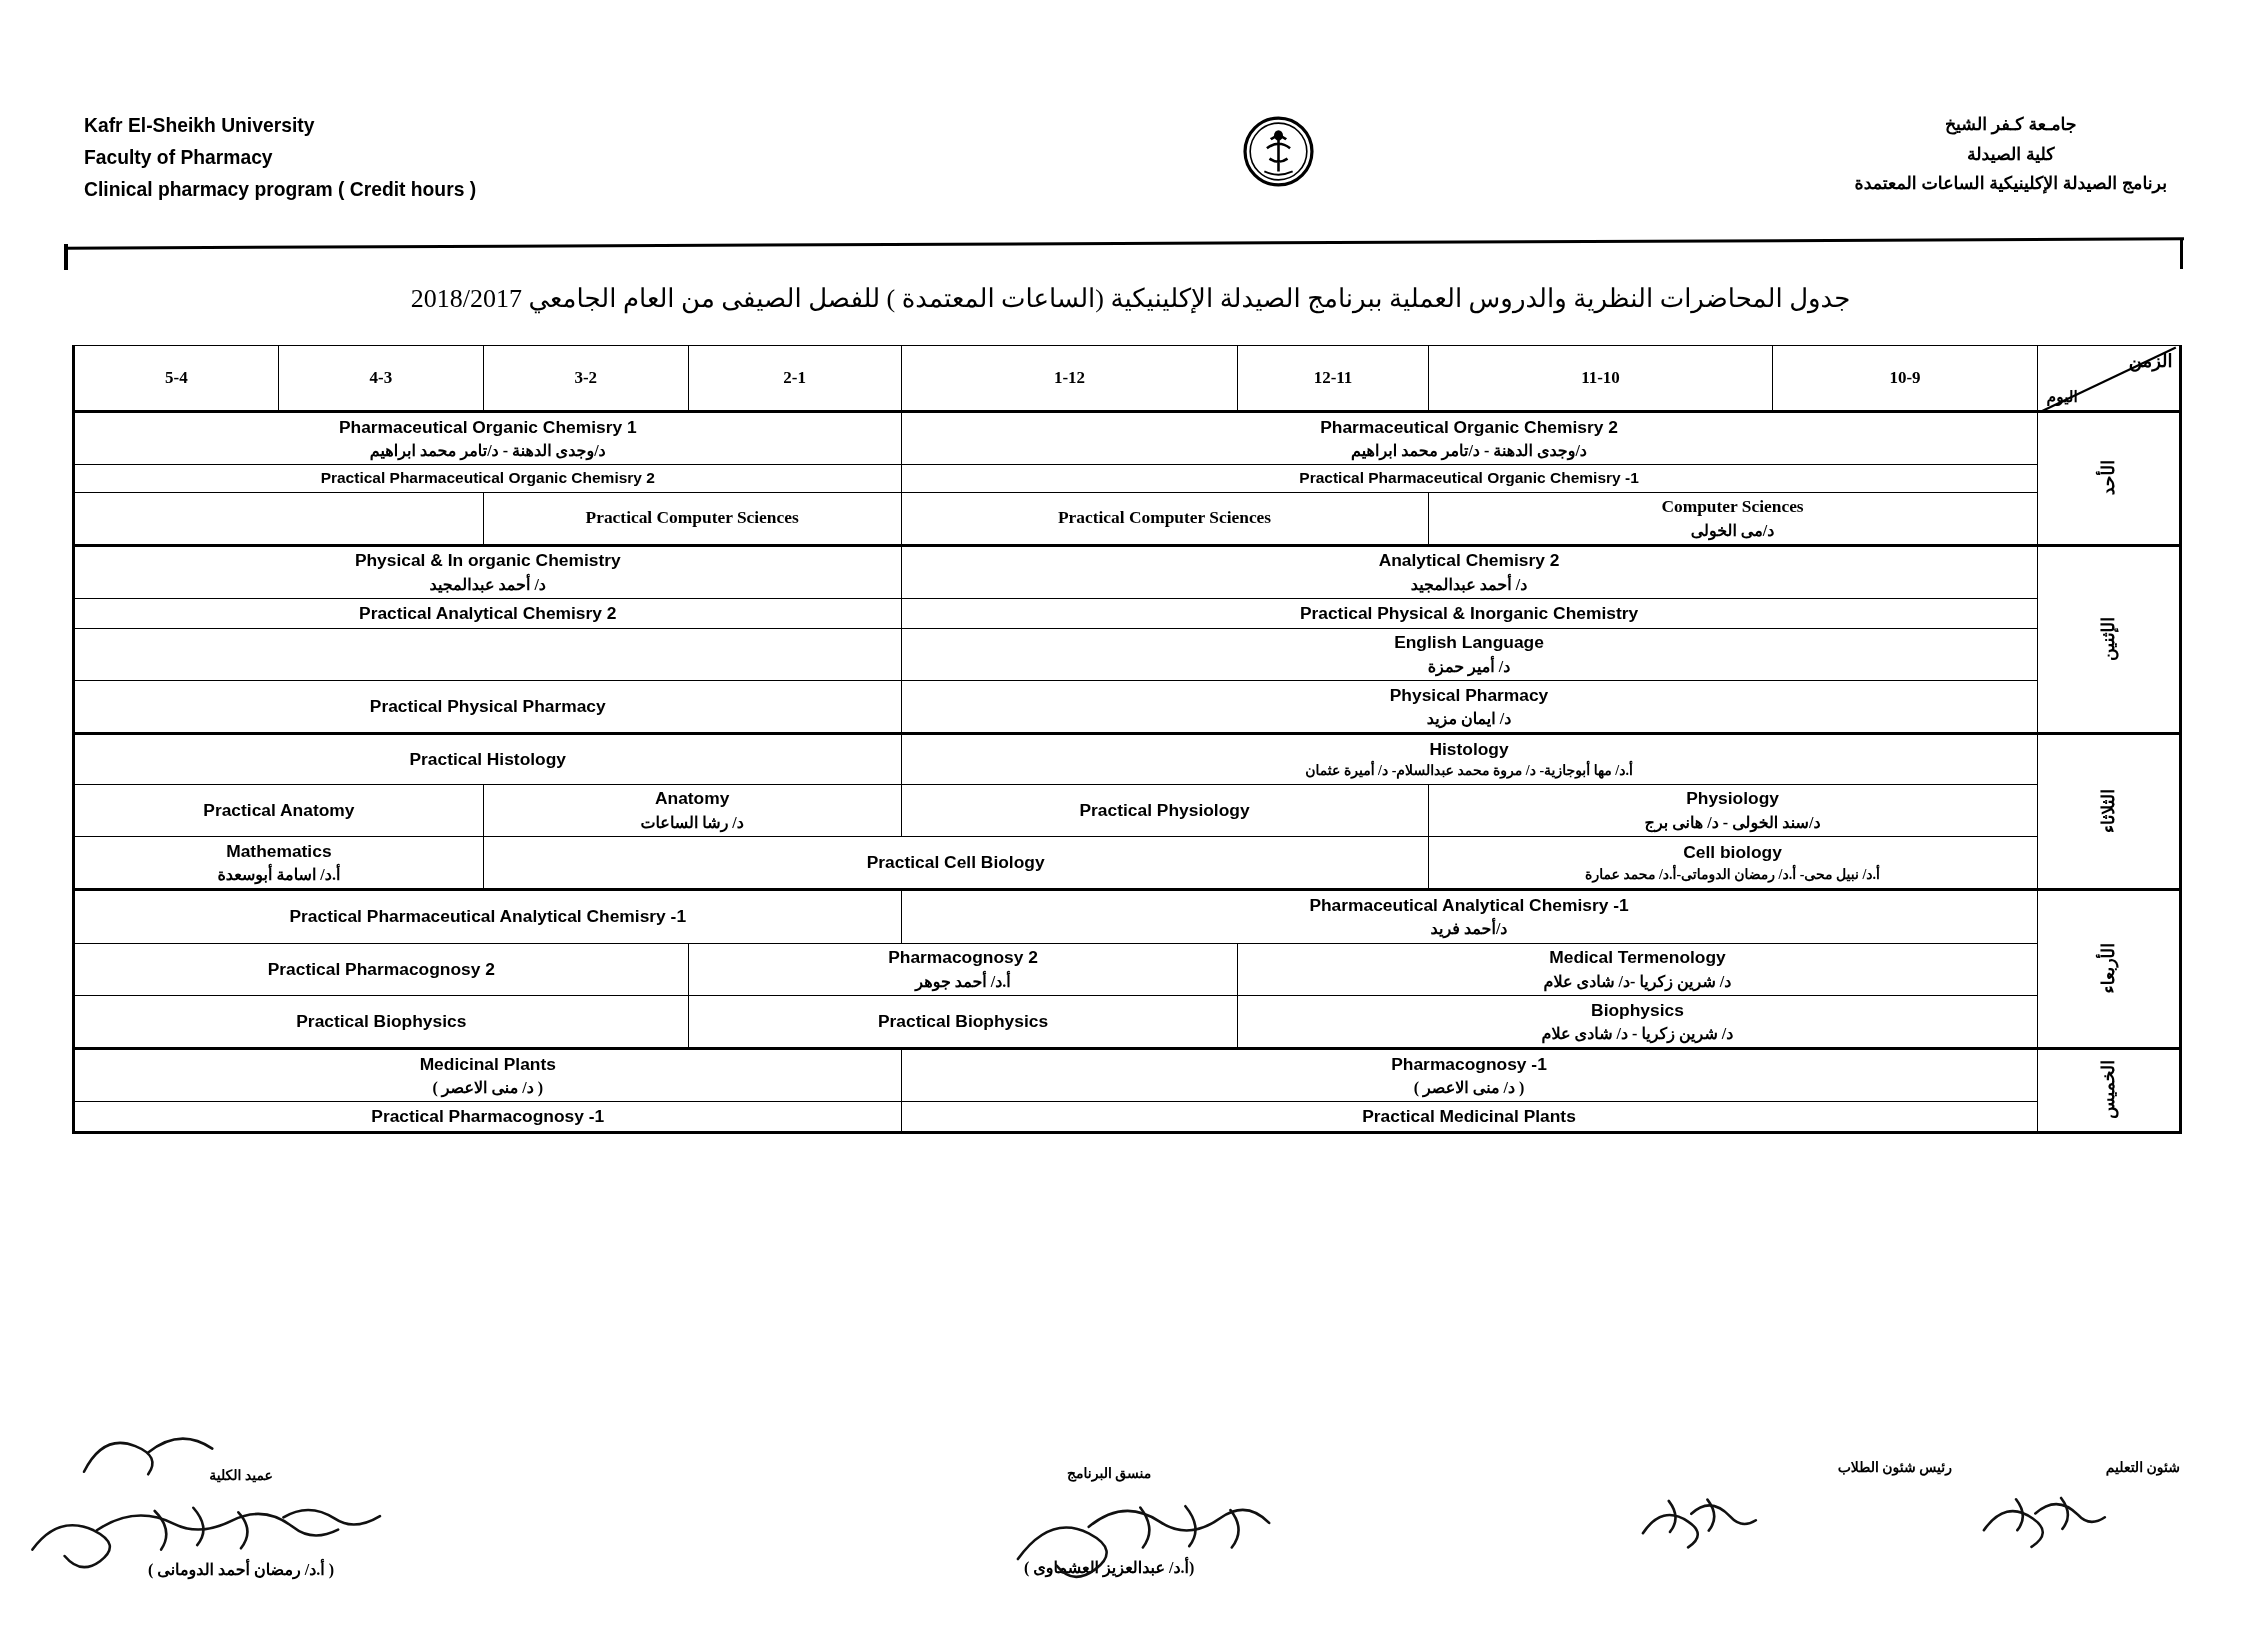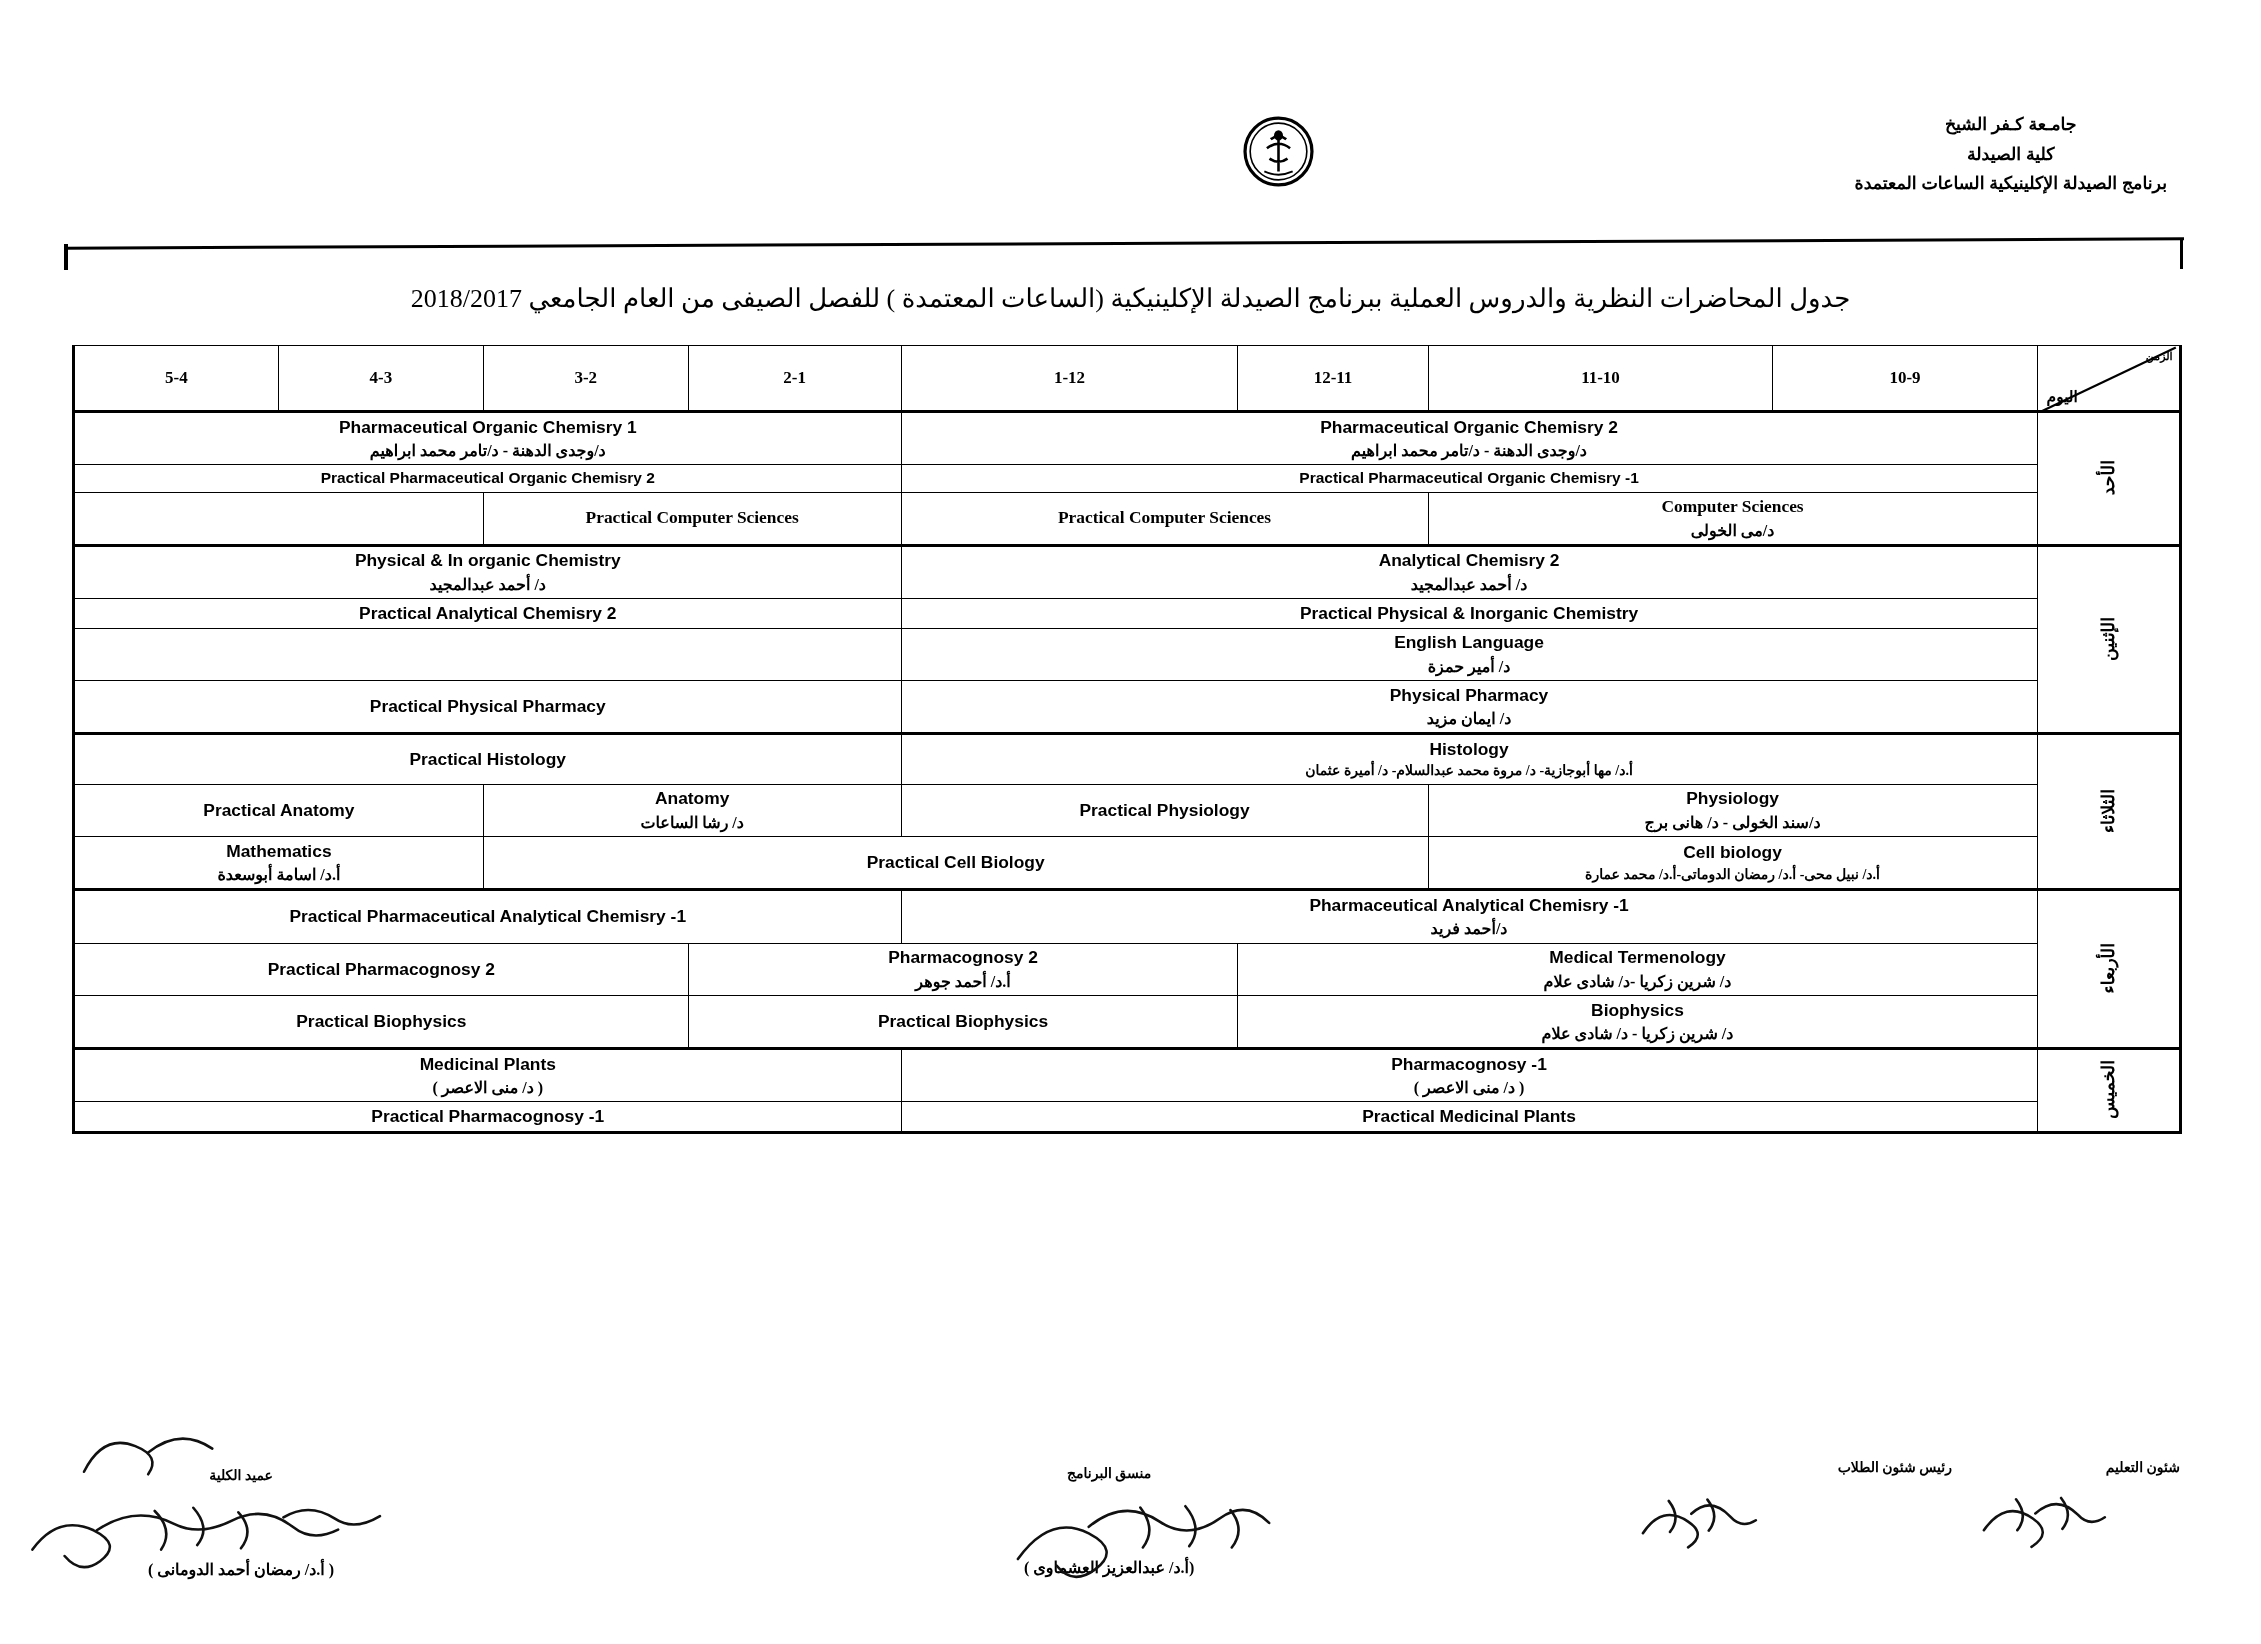--- a/index.html
+++ b/index.html
@@ -48,21 +48,21 @@
     vertical-align:middle;
     padding:2.6px 1.9px;
   }
   .tbl .outer-l{border-left:3.2px solid #000;}
   .tbl .outer-r{border-right:3.2px solid #000;}
 
   .hrow td{height:59px;font-size:17px;font-weight:bold;font-family:"Liberation Serif",serif;}
 
   
   .corner{position:relative;width:126px;padding:0;}
-  .corner .ar-time{position:absolute;top:3.9px;right:6.4px;font-size:11px;font-weight:bold;direction:rtl;}
+  .corner .ar-time{position:absolute;top:3.9px;right:6.4px;font-size:18px;font-weight:bold;direction:rtl;}
   .corner .ar-day{position:absolute;bottom:3.9px;left:9px;font-size:15.5px;font-weight:bold;direction:rtl;}
   .corner .diag{position:absolute;inset:0;}
   .corner .diag line{stroke:#000;stroke-width:3;}
 
   
   .cell{font-size:17.4px;font-weight:bold;line-height:1.35;}
   .cell .en{display:block;font-family:"Liberation Sans",sans-serif;font-weight:bold;}
   .cell .ar{display:block;direction:rtl;font-size:16px;font-weight:bold;margin-top:1px;font-family:"Liberation Serif",serif;}
   .cell.serif .en{font-family:"Liberation Serif",serif;}
   .cell.small .en{font-size:15.5px;}
@@ -95,20 +95,25 @@
 
   .scribble{position:absolute;pointer-events:none;}
   .scribble svg path{fill:none;stroke:#111;stroke-width:4;stroke-linecap:round;}
 </style>
 </head>
 <body>
 
 <div class="page">
 
   <div class="hdr">
+    <div class="hdr-left">
+      <div>Kafr El-Sheikh University</div>
+      <div>Faculty of Pharmacy</div>
+      <div>Clinical pharmacy program ( Credit hours )</div>
+    </div>
 
     <div class="logo">
       <svg width="103" height="71" viewBox="0 0 160 110">
         <ellipse cx="80" cy="55" rx="52" ry="52" fill="none" stroke="#000" stroke-width="5"></ellipse>
         <ellipse cx="80" cy="55" rx="44" ry="44" fill="none" stroke="#000" stroke-width="2.5"></ellipse>
         <path d="M80 24 L80 86 M68 36 q12 -10 24 0 M62 50 q18 -14 36 0 M66 66 q14 10 28 0" fill="none" stroke="#000" stroke-width="4"></path>
         <ellipse cx="80" cy="30" rx="7" ry="8" fill="#000"></ellipse>
         <path d="M58 86 q22 10 44 0" fill="none" stroke="#000" stroke-width="3"></path>
       </svg>
     </div>

